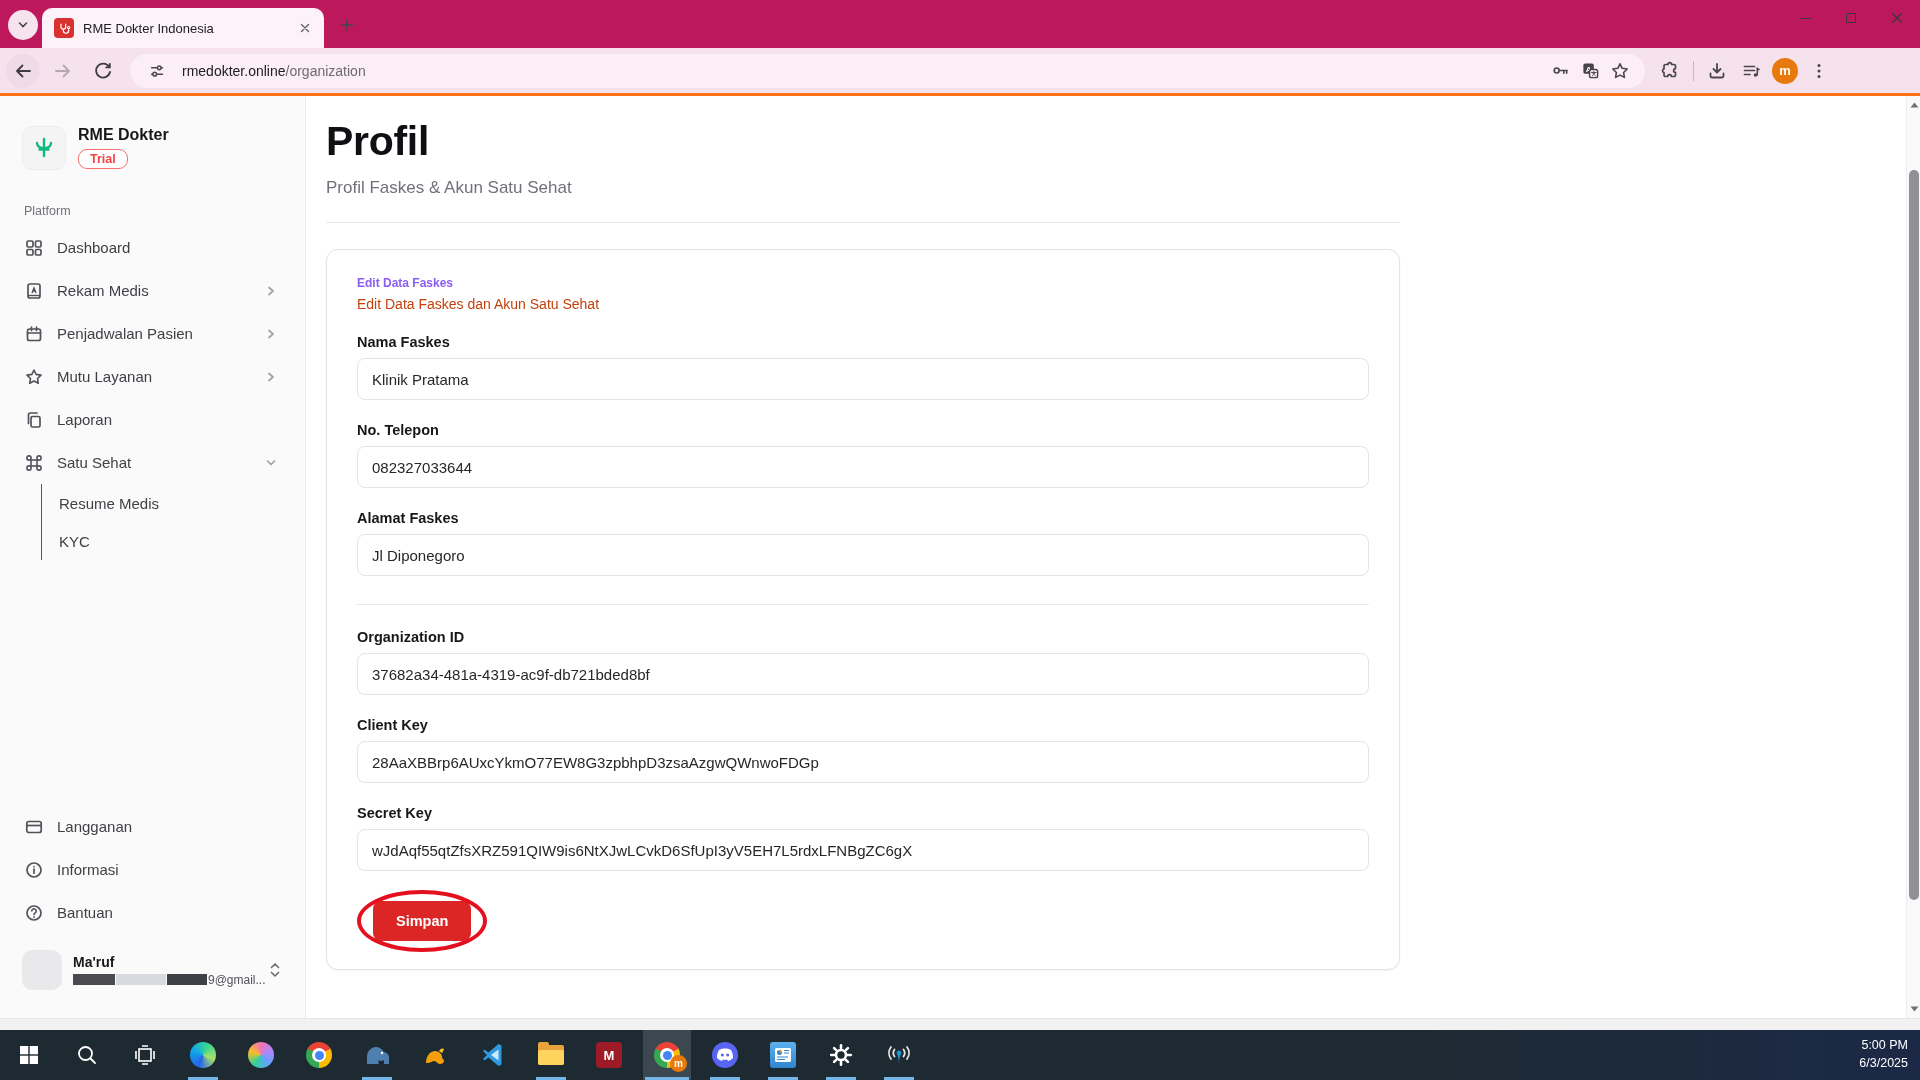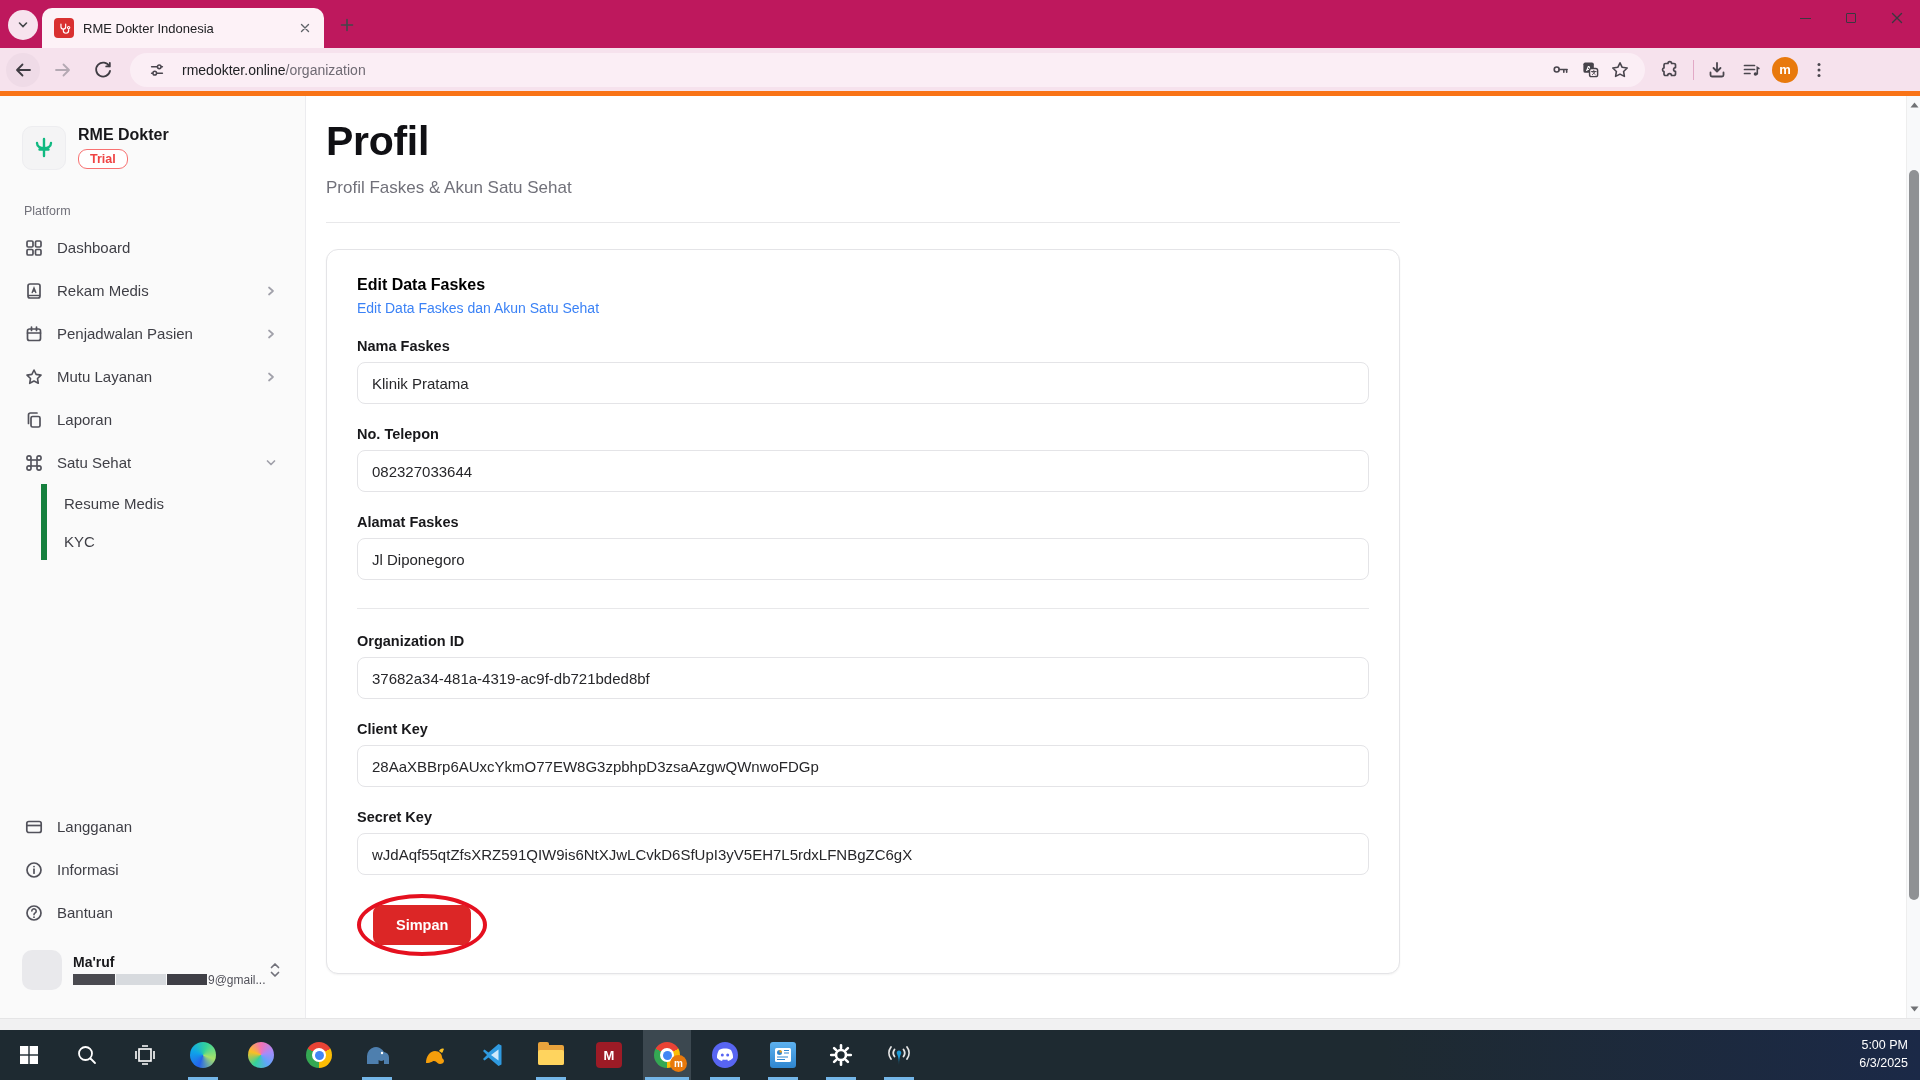--- a/index.html
+++ b/index.html
@@ -12,21 +12,21 @@
   .tab { width:282px; height:40px; background:#fdf2f7; border-radius:10px 10px 0 0; display:flex; align-items:center; padding:0 10px 0 12px; }
   .tab-title { flex:1; font-size:13px; color:#202124; white-space:nowrap; overflow:hidden; }
   .favicon { width:20px; height:20px; border-radius:4px; background:#d93030; margin-right:9px; display:flex; align-items:center; justify-content:center; flex:0 0 auto; }
   .tab-close { width:18px; height:18px; border-radius:50%; display:flex; align-items:center; justify-content:center; }
   .newtab { width:30px; height:30px; margin:0 0 8px 8px; border-radius:50%; display:flex; align-items:center; justify-content:center; }
   .win-controls { position:absolute; right:0; top:0; height:36px; display:flex; }
   .win-btn { width:46px; height:36px; display:flex; align-items:center; justify-content:center; }
   .min-glyph { width:11px; height:0; border-bottom:1.6px solid #3b3840; }
   .max-glyph { width:10px; height:10px; border:1.6px solid #3b3840; border-radius:1px; }
 
-  .toolbar { position:absolute; left:0; top:48px; width:100%; height:48px; background:#f6e2ed; display:flex; align-items:center; border-bottom:5px solid #f97316; }
+  .toolbar { position:absolute; left:0; top:48px; width:100%; height:48px; background:#f6e2ed; display:flex; align-items:center; border-bottom:3px solid #f97316; }
   .nav-btn { width:34px; height:34px; border-radius:50%; display:flex; align-items:center; justify-content:center; margin-left:6px; }
   .nav-btn.back { background:#efdbe7; }
   .omnibox { height:34px; flex:0 0 auto; width:1515px; margin-left:10px; background:#fbeef5; border-radius:17px; display:flex; align-items:center; padding:0 10px 0 12px; }
   .url { font-size:14px; color:#202124; margin-left:10px; flex:1; }
   .url .path { color:#6f6a73; }
   .omni-ic { width:30px; height:30px; display:flex; align-items:center; justify-content:center; }
   .tb-sep { width:1px; height:20px; background:#e2a9c6; margin:0 6px; }
   .tb-ic { width:34px; height:34px; display:flex; align-items:center; justify-content:center; }
   .tb-avatar { width:26px; height:26px; border-radius:50%; background:#e8790c; color:#fff; font-size:13px; font-weight:700; display:flex; align-items:center; justify-content:center; }
 
@@ -43,43 +43,43 @@
   .sidebar { position:absolute; left:0; top:0; width:306px; height:922px; background:#fafafa; border-right:1px solid #ececef; }
   .brand { display:flex; margin:30px 0 0 22px; }
   .brand-logo { width:44px; height:44px; border-radius:10px; background:#f4f4f5; border:1px solid #ededf0; display:flex; align-items:center; justify-content:center; }
   .brand-text { margin-left:12px; }
   .brand-name { font-size:16px; font-weight:700; color:#18181b; }
   .trial-badge { display:inline-block; margin-top:5px; border:1.5px solid #f87171; color:#ef4444; font-size:12.5px; font-weight:600; border-radius:9px; padding:2px 11px; background:#fff; }
   .section-label { margin:34px 0 8px 24px; font-size:12.5px; color:#71717a; }
   .nav-item { height:43px; display:flex; align-items:center; padding:0 26px 0 24px; color:#3f3f46; font-size:15px; cursor:pointer; }
   .nav-item .lbl { margin-left:13px; }
   .nav-item .chev { margin-left:auto; display:flex; }
-  .sub-wrap { margin-left:41px; border-left:6px solid #15803d; }
+  .sub-wrap { margin-left:41px; border-left:1px solid #15803d; }
   .sub-item { height:38px; display:flex; align-items:center; padding-left:17px; font-size:15px; color:#3f3f46; cursor:pointer; }
   .side-footer { position:absolute; left:0; bottom:28px; width:100%; }
   .user-row { display:flex; align-items:center; margin:16px 22px 0 22px; }
   .user-avatar { width:40px; height:40px; border-radius:10px; background:#e9e9ec; }
   .user-meta { margin-left:11px; flex:1; }
   .user-name { font-size:14px; font-weight:700; color:#18181b; }
   .user-email { display:flex; align-items:center; margin-top:3px; }
   .redact { display:inline-block; height:11px; margin-right:1px; }
   .r1 { width:42px; background:#4a4a50; }
   .r2 { width:50px; background:#d7dade; }
   .r3 { width:40px; background:#3f3f46; }
   .email-txt { font-size:12px; color:#52525b; }
   .updown { display:flex; align-items:center; }
 
   
   .main { position:absolute; left:306px; top:0; width:1600px; height:922px; background:#fff; padding:22px 0 0 20px; overflow:hidden; }
   .page-title { font-size:41px; font-weight:800; color:#101014; letter-spacing:-.3px; }
   .page-sub { margin-top:13px; font-size:17px; color:#71717a; }
   .rule { width:1074px; border:0; border-top:1px solid #e8e8ea; margin-top:24px; }
   .card { width:1074px; margin-top:26px; background:#fff; border:1px solid #e4e4e7; border-radius:12px; box-shadow:0 1px 2px rgba(0,0,0,.05); padding:26px 30px 28px; }
-  .card-title { font-size:16px; font-weight:700; color:#000000; }
-  .card-sub { margin-top:6px; font-size:14px; color:#3b82f6; }
+  .card-title { font-size:12px; font-weight:700; color:#8b5cf6; }
+  .card-sub { margin-top:6px; font-size:14px; color:#c2410c; }
   .fgroup { margin-top:22px; }
   .fgroup label { display:block; font-size:14.5px; font-weight:700; color:#18181b; }
   .fgroup input { margin-top:8px; width:100%; height:42px; border:1px solid #e4e4e7; border-radius:8px; padding:0 14px; font-size:15px; color:#27272a; font-family:"Liberation Sans",sans-serif; background:#fff; outline:none; }
   .divider { border:0; border-top:1px solid #e8e8ea; margin:28px 0 0; }
   .fgroup.after-div { margin-top:24px; }
   .btn-wrap { position:relative; display:inline-block; margin:30px 0 0 16px; }
   .save-btn { background:#dc2626; color:#fff; border:none; border-radius:8px; padding:12px 23px; font-size:14.5px; font-weight:600; font-family:"Liberation Sans",sans-serif; cursor:pointer; }
   .annotation { position:absolute; left:-16px; top:-11px; right:-16px; bottom:-11px; border:4px solid #e5101f; border-radius:50%; pointer-events:none; }
 
   

